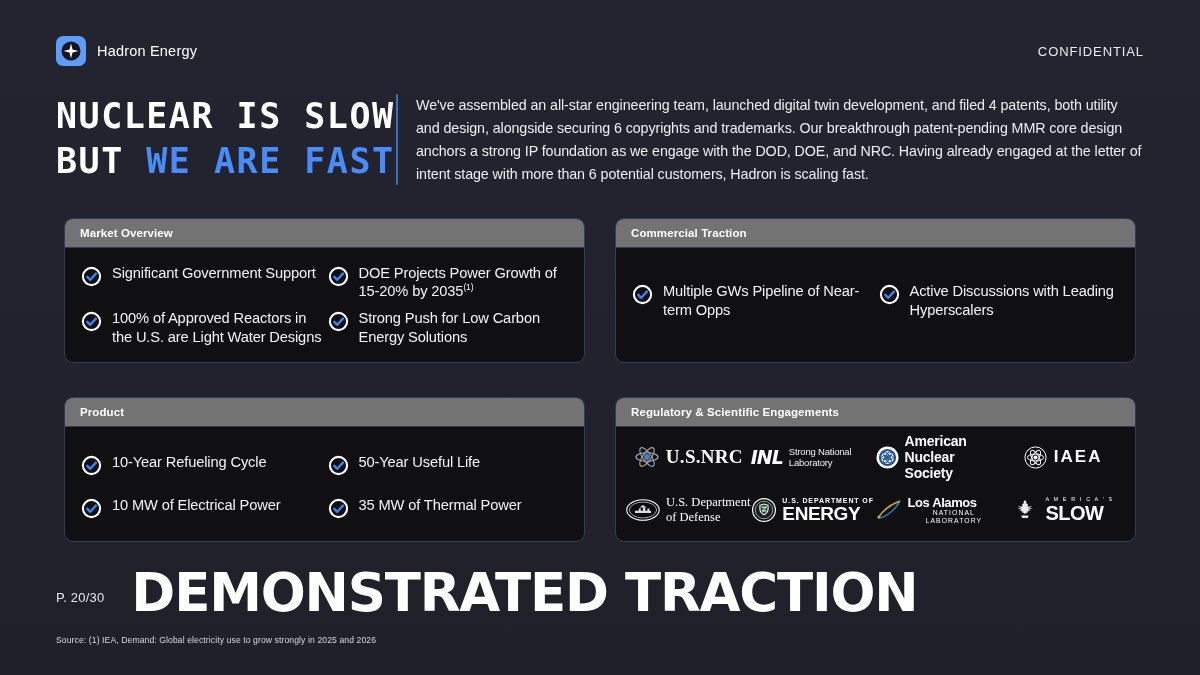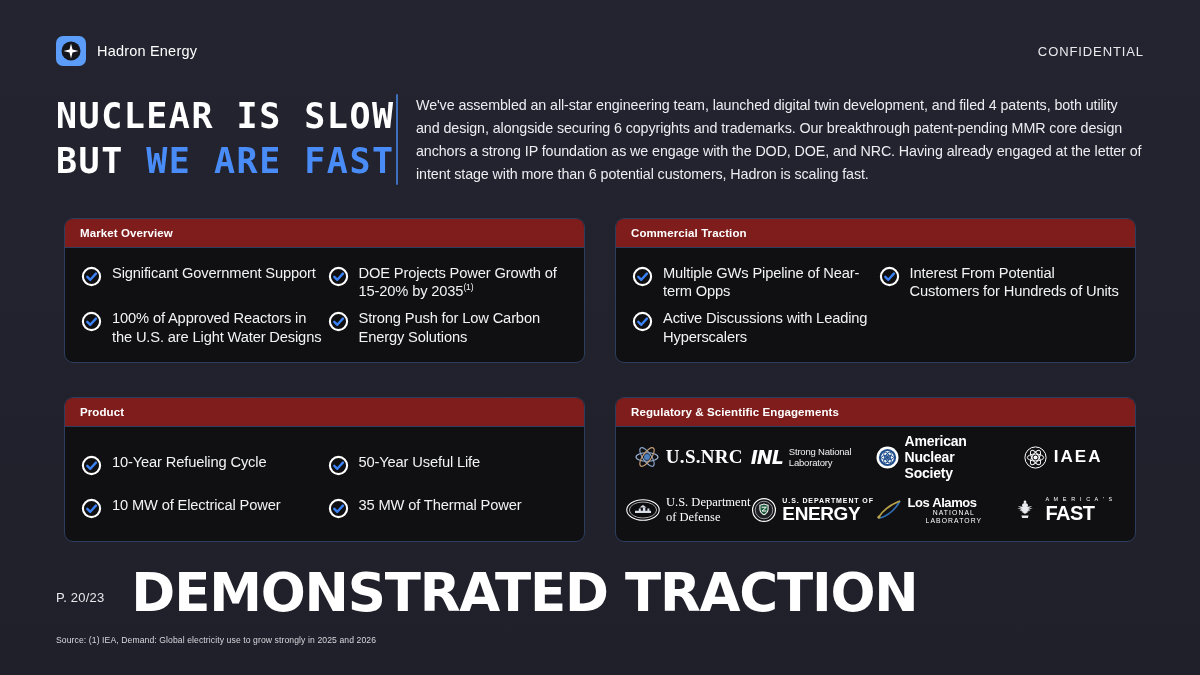--- a/index.html
+++ b/index.html
@@ -103,21 +103,21 @@
     display: flex;
     flex-direction: column;
   }
   .card-head {
     height: 29px;
     flex: none;
     display: flex;
     align-items: center;
     padding: 0 15px;
     border-bottom: 1px solid #2c3e5e;
-    background: #7f1d1d;
+    background: #737373;
   }
   .card-title {
     font-size: 11.5px;
     font-weight: bold;
     color: #ffffff;
     letter-spacing: .1px;
   }
   .card-body {
     flex: 1;
     display: grid;
@@ -316,29 +316,20 @@
           </span>
           <span class="feat-text">Multiple GWs Pipeline of Near-term Opps</span>
         </div>
         <div class="feat">
           <span class="check">
             <svg width="21" height="21" viewBox="0 0 21 21">
               <circle cx="10.5" cy="10.5" r="8.6" fill="none" stroke="#ffffff" stroke-width="2.1"></circle>
               <path d="M6.3 10.8 L9.3 13.8 L14.9 7.6" fill="none" stroke="#3b82f6" stroke-width="2.4" stroke-linecap="round" stroke-linejoin="round"></path>
             </svg>
           </span>
-          <span class="feat-text">Interest From Potential Customers for Hundreds of Units</span>
-        </div>
-        <div class="feat">
-          <span class="check">
-            <svg width="21" height="21" viewBox="0 0 21 21">
-              <circle cx="10.5" cy="10.5" r="8.6" fill="none" stroke="#ffffff" stroke-width="2.1"></circle>
-              <path d="M6.3 10.8 L9.3 13.8 L14.9 7.6" fill="none" stroke="#3b82f6" stroke-width="2.4" stroke-linecap="round" stroke-linejoin="round"></path>
-            </svg>
-          </span>
           <span class="feat-text">Active Discussions with Leading Hyperscalers</span>
         </div>
         <div></div>
       </div>
     </div>
 
     <div class="card">
       <div class="card-head">
         <span class="card-title">Product</span>
       </div>
@@ -465,29 +456,29 @@
 
         <div class="logo-cell">
           <svg width="28" height="22" viewBox="0 0 28 22">
             <path d="M14 4 c2 0 3 1.2 3 2.4 c0 .9 -.7 1.5 -1.4 1.7 l5.6 -1.2 l-4 2.6 l4.6 -.6 l-5 2.4 h3 l-4.6 2 h2.2 l-3.4 1.4 h-.1" fill="#e8eaee"></path>
             <path d="M14 4 c-2 0 -3 1.2 -3 2.4 c0 .9 .7 1.5 1.4 1.7 L6.8 6.9 l4 2.6 l-4.6 -.6 l5 2.4 H8.2 l4.6 2 h-2.2 l3.4 1.4 h.1" fill="#e8eaee"></path>
             <path d="M10.4 16.6 h7.2 l-.8 2.4 h-5.6 Z" fill="#e8eaee"></path>
             <circle cx="14" cy="3" r="1.4" fill="#e8eaee"></circle>
           </svg>
           <span class="navy-stack">
             <span class="navy-top">A M E R I C A ' S</span>
-            <span class="navy-main">FAST</span>
+            <span class="navy-main">SLOW</span>
           </span>
         </div>
 
       </div>
     </div>
   </div>
 
   <div class="footer">
     <div class="footer-row">
-      <span class="page-num">P. 20/23</span>
+      <span class="page-num">P. 20/30</span>
       <span class="big-title">DEMONSTRATED TRACTION</span>
     </div>
     <div class="source">Source: (1) IEA, Demand: Global electricity use to grow strongly in 2025 and 2026</div>
   </div>
 
 </div>
 
 </body></html>

